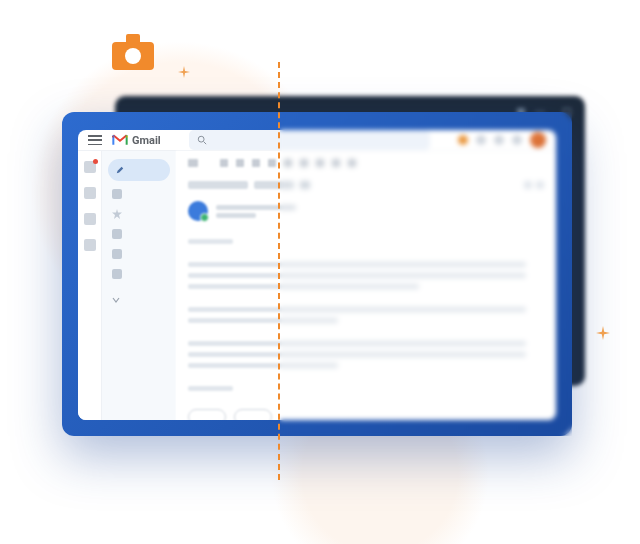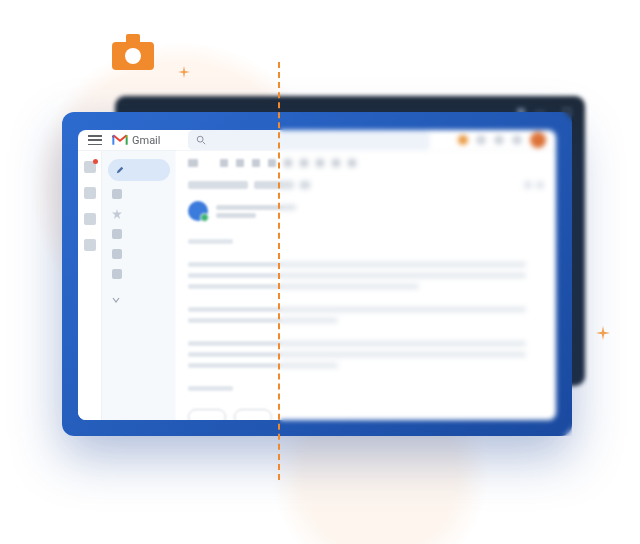--- a/index.html
+++ b/index.html
@@ -105,21 +105,21 @@
     border-bottom: 1px solid #eef1f5;
   }
   .hamburger {
     width: 14px; height: 10px;
     display:flex; flex-direction:column; justify-content:space-between;
   }
   .hamburger span { height:1.5px; background:#5f6368; width:100%; display:block; }
 
   .gmail-logo { display:flex; align-items:center; gap:4px; }
   .gmail-logo svg { width:16px; height:12px; }
-  .gmail-title { font-size:11px; color:#5f6368; font-weight:400; }
+  .gmail-title { font-size:11px; color:#5f6368; font-weight:700; }
 
   .search-bar {
     flex: 1;
     margin-left: 18px;
     margin-right: 18px;
     height: 20px;
     background: #eef3fa;
     border-radius: 5px;
     display: flex;
     align-items: center;

